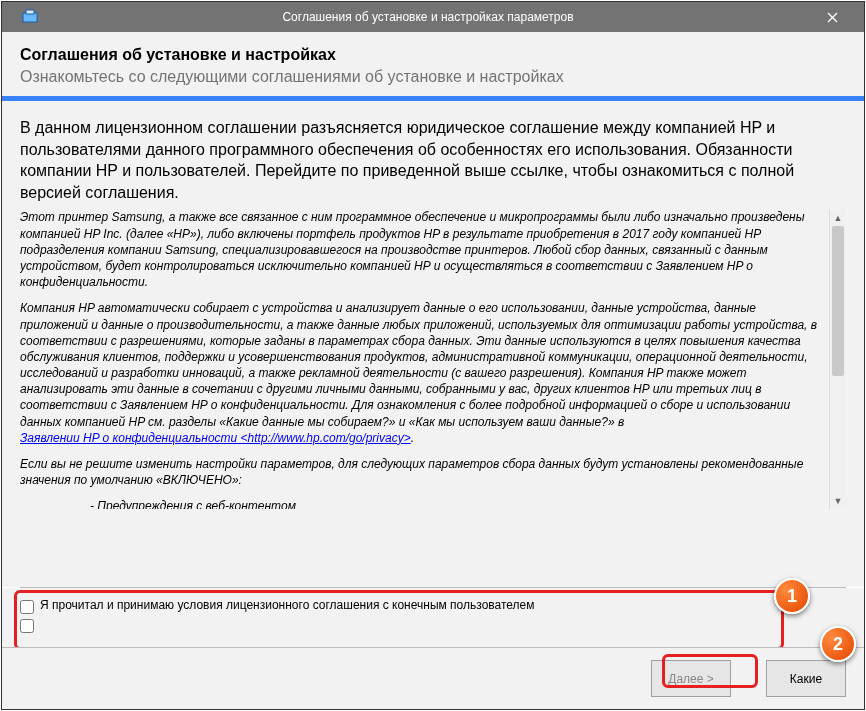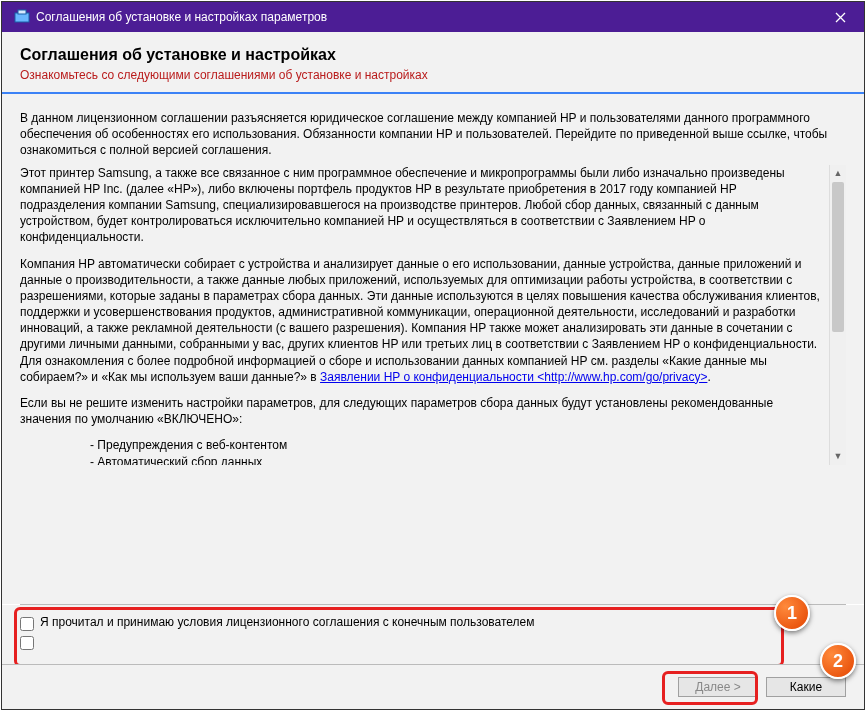--- a/index.html
+++ b/index.html
@@ -14,27 +14,28 @@
   .outer-border {
     border: 1px solid #333;
     width: 864px;
     height: 709px;
     margin: 1px;
     background: #fff;
     display: flex;
     flex-direction: column;
   }
   .titlebar {
-    background: #4c1d95;
+    background: #737373;
     color: #fff;
     height: 30px;
     display: flex;
     align-items: center;
-    padding: 0 12px;
-    font-size: 12px;
+    padding: 0 20px;
+    font-size: 12px;
+    text-align: center;
   }
   .titlebar-icon {
     width: 16px;
     height: 16px;
     margin-right: 6px;
     display: inline-flex;
     align-items: center;
     justify-content: center;
   }
   .titlebar-icon svg { width: 16px; height:16px }
@@ -45,58 +46,59 @@
     display: flex;
     align-items: center;
     justify-content: center;
     color: #fff;
     font-size: 14px;
     cursor: pointer;
     margin-right:-8px;
   }
   .header {
     padding: 14px 18px 10px 18px;
-    border-bottom: 2px solid #3b82f6;
+    border-bottom: 5px solid #3b82f6;
     background: #f2f2f2;
   }
   .header h1 { font-size: 16px; font-weight: bold; color: #000; margin-bottom: 4px; }
-  .header p { font-size: 12px; color: #b91c1c; }
+  .header p { font-size: 16px; color: #737373; }
   .content {
     padding: 10px 18px 6px 18px;
     flex: 1;
     display: flex;
     flex-direction: column;
     background:#f2f2f2;
   }
   .link {
     color: #0000EE;
     text-decoration: underline;
     font-size: 12px;
     display: inline-block;
   }
   .para {
-    font-size: 12px;
+    font-size: 16px;
     color: #000;
     margin-top: 6px;
     line-height: 1.35;
   }
   .section-gap { margin-top: 12px; }
   .scroll-wrap {
     display: flex;
     margin-top: 6px;
     border-top: none;
     height: 300px;
   }
   .scroll-content {
     flex: 1;
     font-size: 12px;
     color: #000;
     line-height: 1.35;
     padding-right: 8px;
     overflow: hidden;
+    font-style: italic;
   }
   .scroll-content p { margin-bottom: 10px; }
   .bullets { margin-left: 70px; font-size: 12px; line-height:1.4}
   .scrollbar {
     width: 17px;
     background: #f0f0f0;
     border-left: 1px solid #ddd;
     position: relative;
   }
   .scroll-arrow {
@@ -148,26 +150,27 @@
     border-top: 1px solid #bbb;
     padding: 12px 18px;
     display: flex;
     justify-content: flex-end;
     gap: 8px;
     background:#f2f2f2;
     position: relative;
   }
   .btn {
     min-width: 80px;
-    height: 20px;
+    height: 37px;
     font-size: 12px;
     border: 1px solid #a0a0a0;
     background: #e6e6e6;
     cursor: pointer;
     padding: 0 7px;
+    margin-left: 27px;
   }
   .btn:disabled { color: #888; background:#e6e6e6;}
   .callout {
     position: absolute;
     width: 36px;
     height: 36px;
     background: radial-gradient(circle at 30% 30%, #ff8a3c, #e34400);
     border: 2px solid #fff;
     border-radius: 50%;
     box-shadow: 0 2px 5px rgba(0,0,0,0.5);

